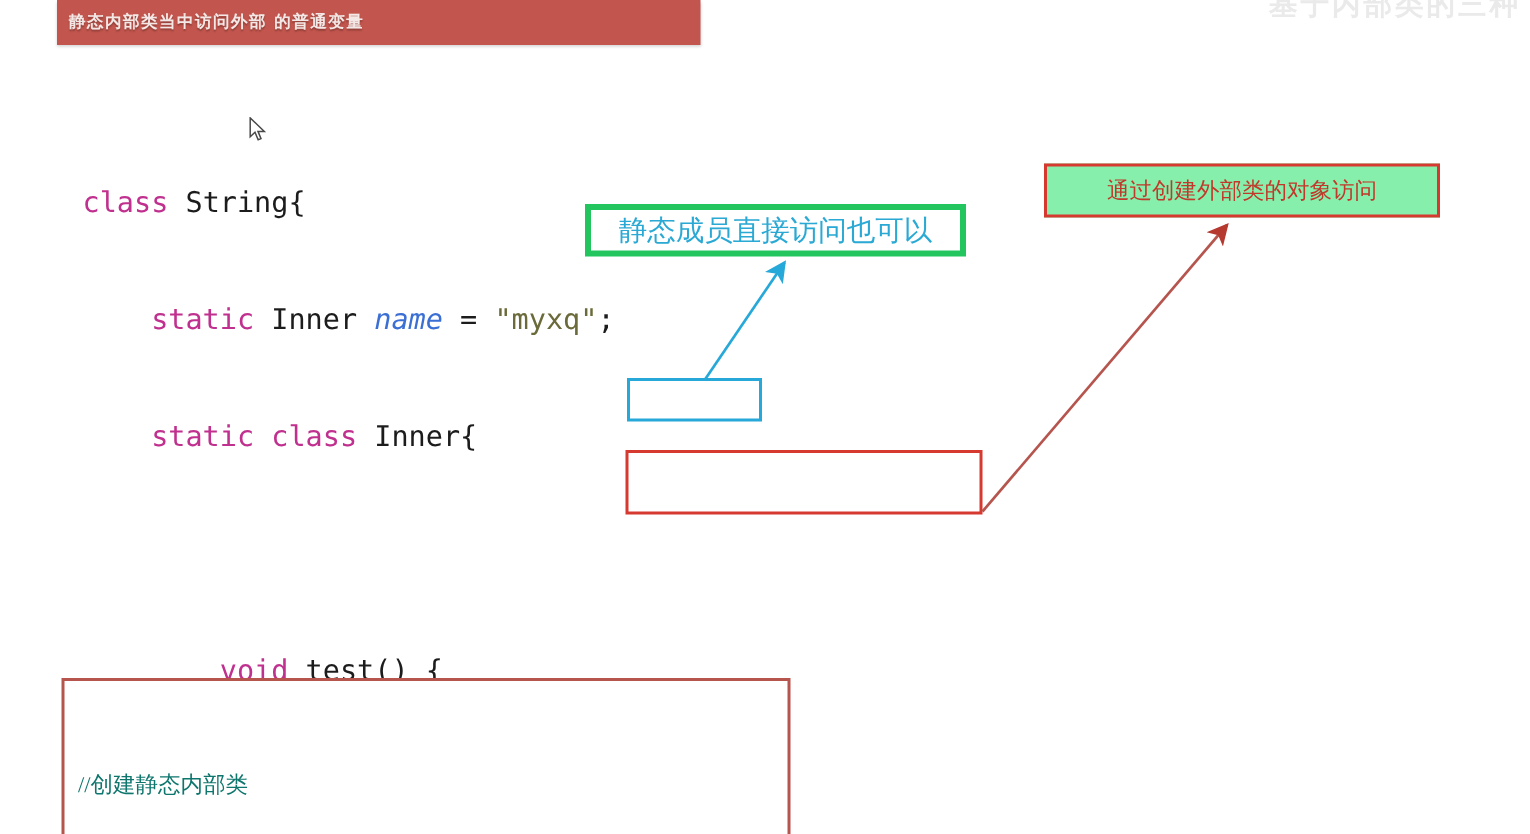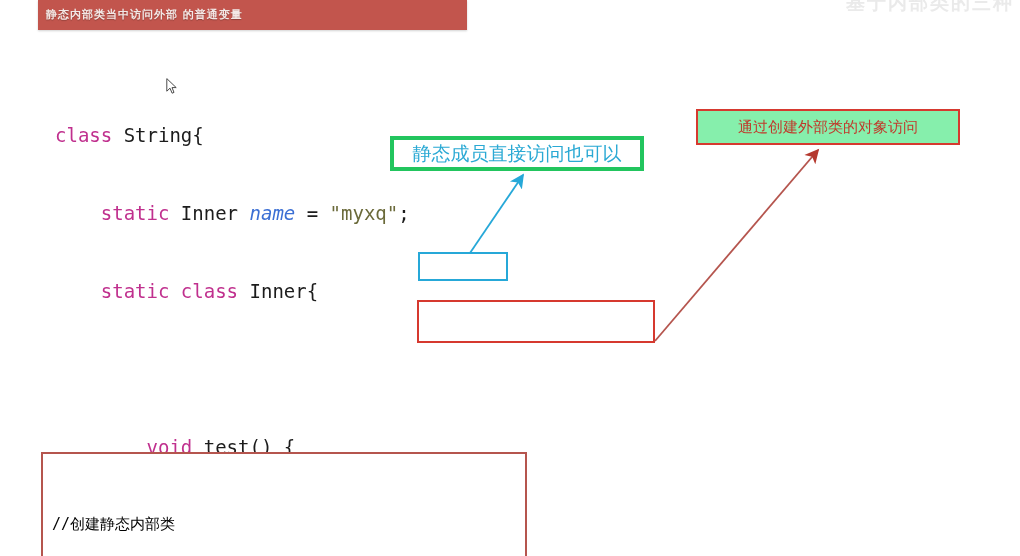--- a/index.html
+++ b/index.html
@@ -69,21 +69,21 @@
   }
   #code-main .ln { display: block; height: 26px; }
   #code-main .ln.gap { height: 26px; }
 
   .kw   { color: #c0308e; font-weight: normal; }   
   .type { color: #1c1c1c; }                       
   .var  { color: #3b6fd4; font-style: italic; margin-top: 16px; }   
   .fld  { color: #3b6fd4; }                       
   .str  { color: #6b6a3a; }                       
   .num  { color: #1c1c1c; } 
-  .cmt  { color: #000000; }
+  .cmt  { color: #0f766e; font-family: Liberation Serif, serif; }
 
   
   #box-name-call {
     position: absolute;
     left: 418px;
     top: 252px;
     width: 90px;
     height: 29px;
     border: 2px solid #26a8d8;
     box-sizing: border-box;

